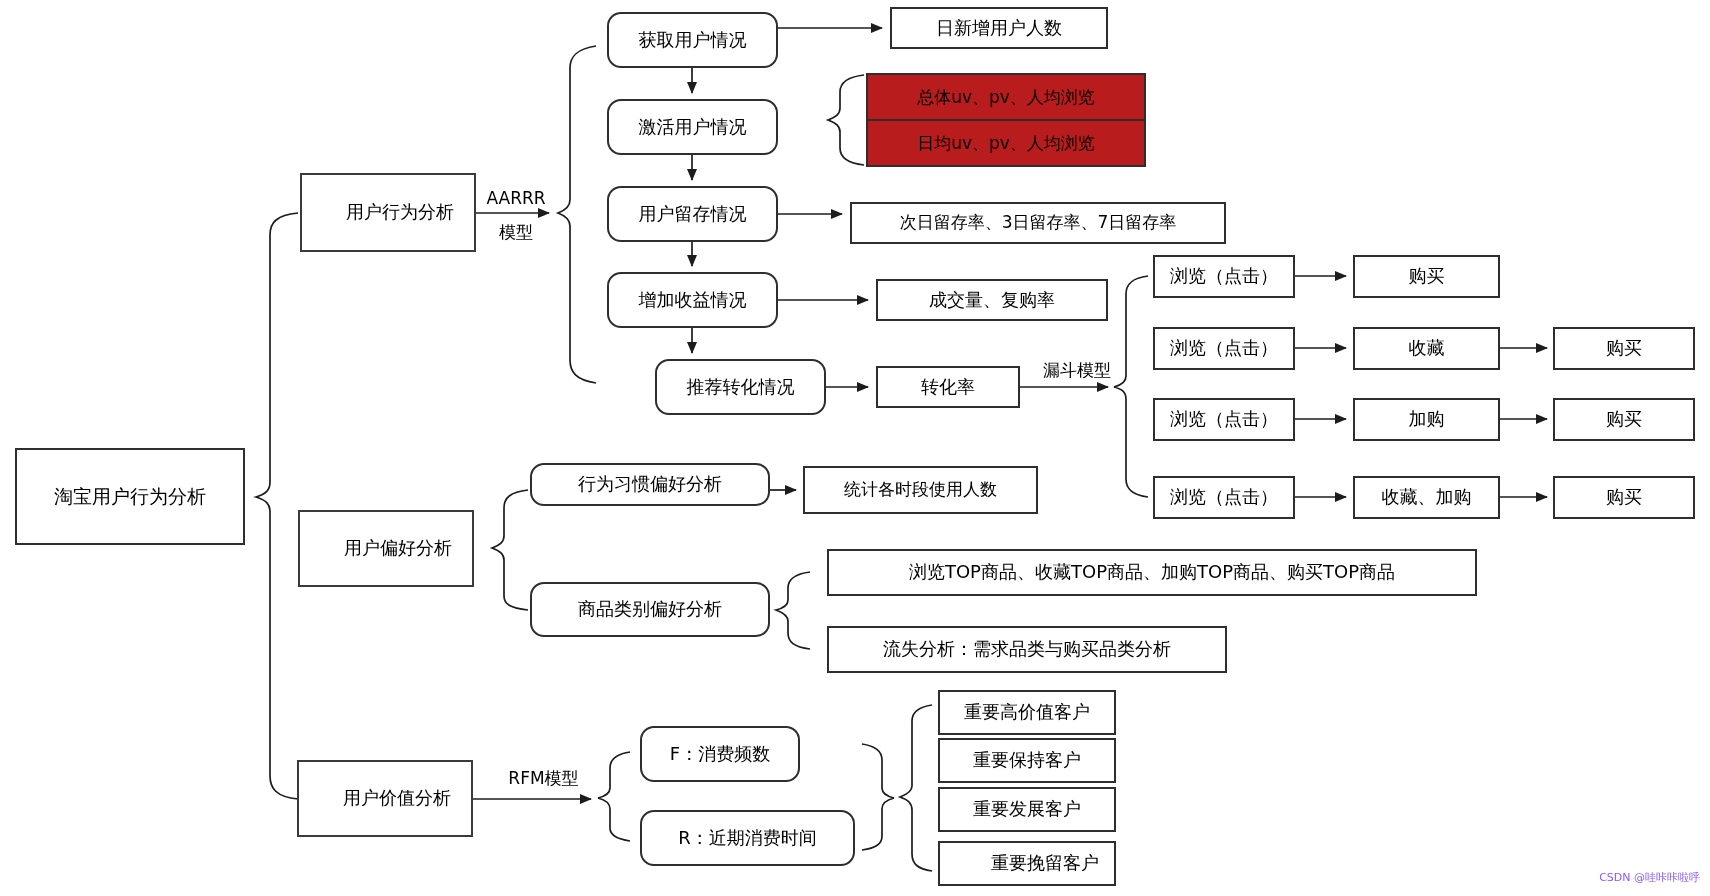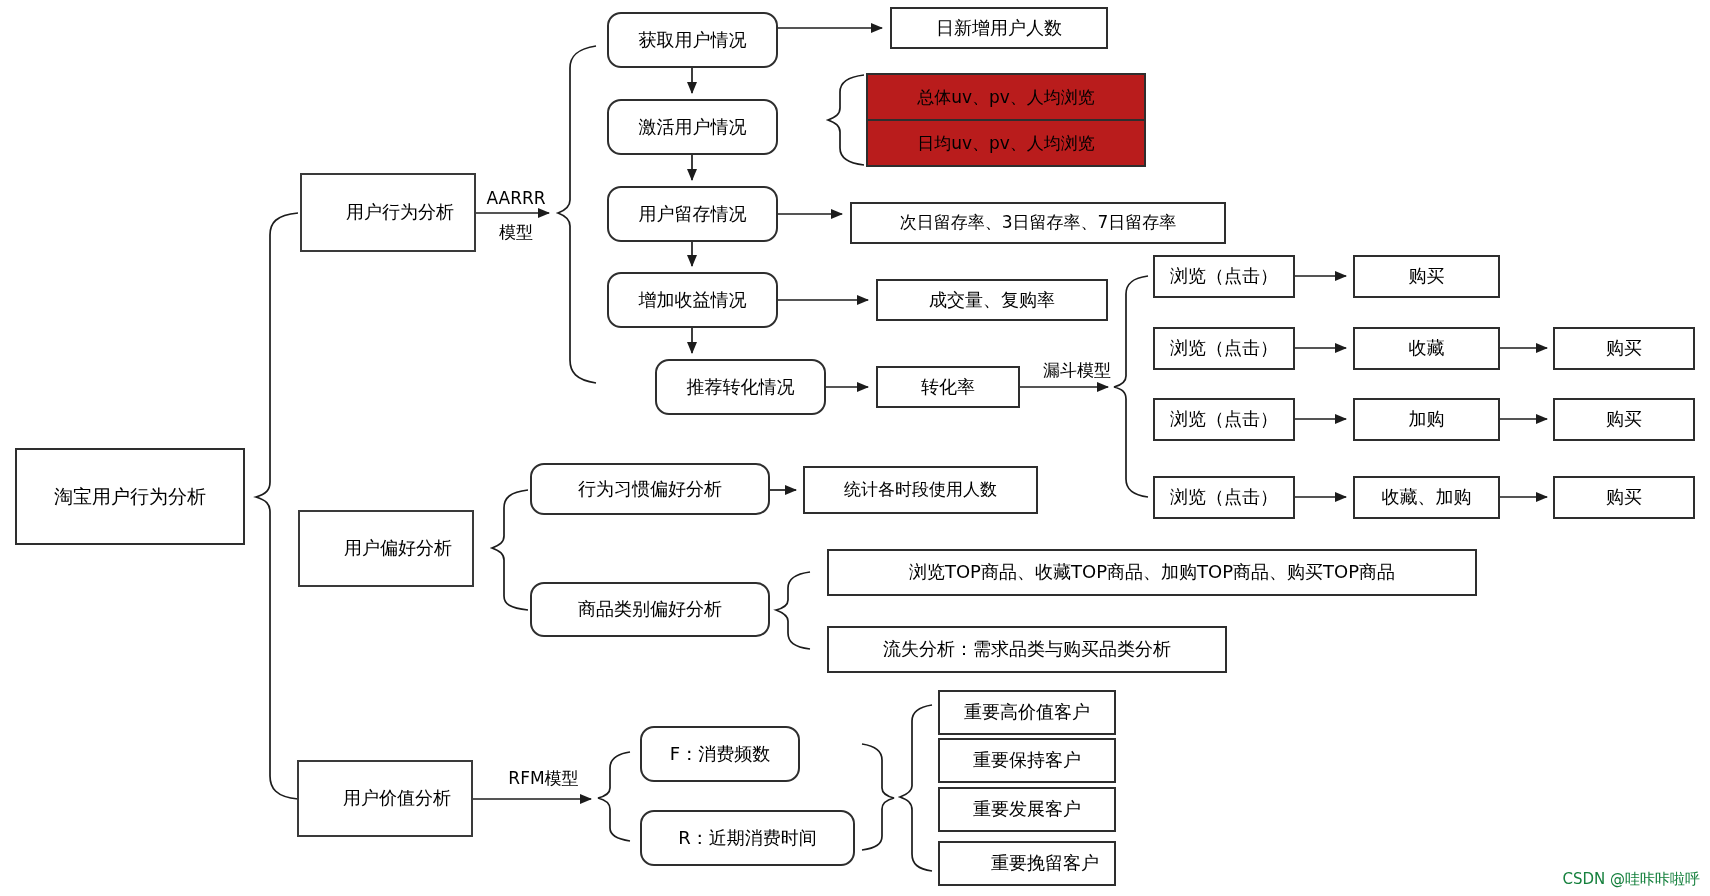--- a/index.html
+++ b/index.html
@@ -21,21 +21,21 @@
     position:absolute;display:flex;align-items:center;justify-content:center;
     font-size:17px;background:transparent;border:none;white-space:nowrap;
   }
   .stacked{position:absolute;border:2px solid #2e2e2e;background:#b91c1c;box-sizing:border-box;}
   .stacked .row{
     display:flex;align-items:center;justify-content:center;height:44px;
     font-size:17px;white-space:nowrap;
   }
   .stacked .row + .row{border-top:2px solid #2e2e2e;}
   .watermark{
-    position:absolute;font-size:15px;color:#15803d;white-space:nowrap;text-align:right;
+    position:absolute;font-size:11px;color:#8b5cf6;white-space:nowrap;text-align:right;
   }
 </style>
 </head>
 <body>
 
 <div class="canvas">
 
   <svg class="connectors" viewBox="0 0 1710 896" fill="none" stroke="#1c1c1c" stroke-width="1.7">
     <defs>
       <marker id="ah" markerWidth="13" markerHeight="10" refX="11" refY="5" orient="auto" markerUnits="userSpaceOnUse">
@@ -115,21 +115,21 @@
 
   <div class="node" style="left:1153px;top:398px;width:142px;height:43px;">浏览（点击）</div>
   <div class="node" style="left:1353px;top:398px;width:147px;height:43px;">加购</div>
   <div class="node" style="left:1553px;top:398px;width:142px;height:43px;">购买</div>
 
   <div class="node" style="left:1153px;top:476px;width:142px;height:43px;">浏览（点击）</div>
   <div class="node" style="left:1353px;top:476px;width:147px;height:43px;">收藏、加购</div>
   <div class="node" style="left:1553px;top:476px;width:142px;height:43px;">购买</div>
 
   <div class="node branch" style="left:298px;top:510px;width:176px;height:77px;">用户偏好分析</div>
-  <div class="node rounded" style="left:530px;top:463px;width:240px;height:52px;">行为习惯偏好分析</div>
+  <div class="node rounded" style="left:530px;top:463px;width:240px;height:43px;">行为习惯偏好分析</div>
   <div class="node fs17" style="left:803px;top:466px;width:235px;height:48px;">统计各时段使用人数</div>
   <div class="node rounded" style="left:530px;top:582px;width:240px;height:55px;">商品类别偏好分析</div>
   <div class="node" style="left:827px;top:549px;width:650px;height:47px;">浏览TOP商品、收藏TOP商品、加购TOP商品、购买TOP商品</div>
   <div class="node" style="left:827px;top:626px;width:400px;height:47px;">流失分析：需求品类与购买品类分析</div>
 
   <div class="node branch" style="left:297px;top:760px;width:176px;height:77px;">用户价值分析</div>
   <div class="freelabel" style="left:486px;top:766px;width:115px;height:24px;">RFM模型</div>
   <div class="node rounded" style="left:640px;top:726px;width:160px;height:56px;">F：消费频数</div>
   <div class="node rounded" style="left:640px;top:810px;width:215px;height:56px;">R：近期消费时间</div>
 

